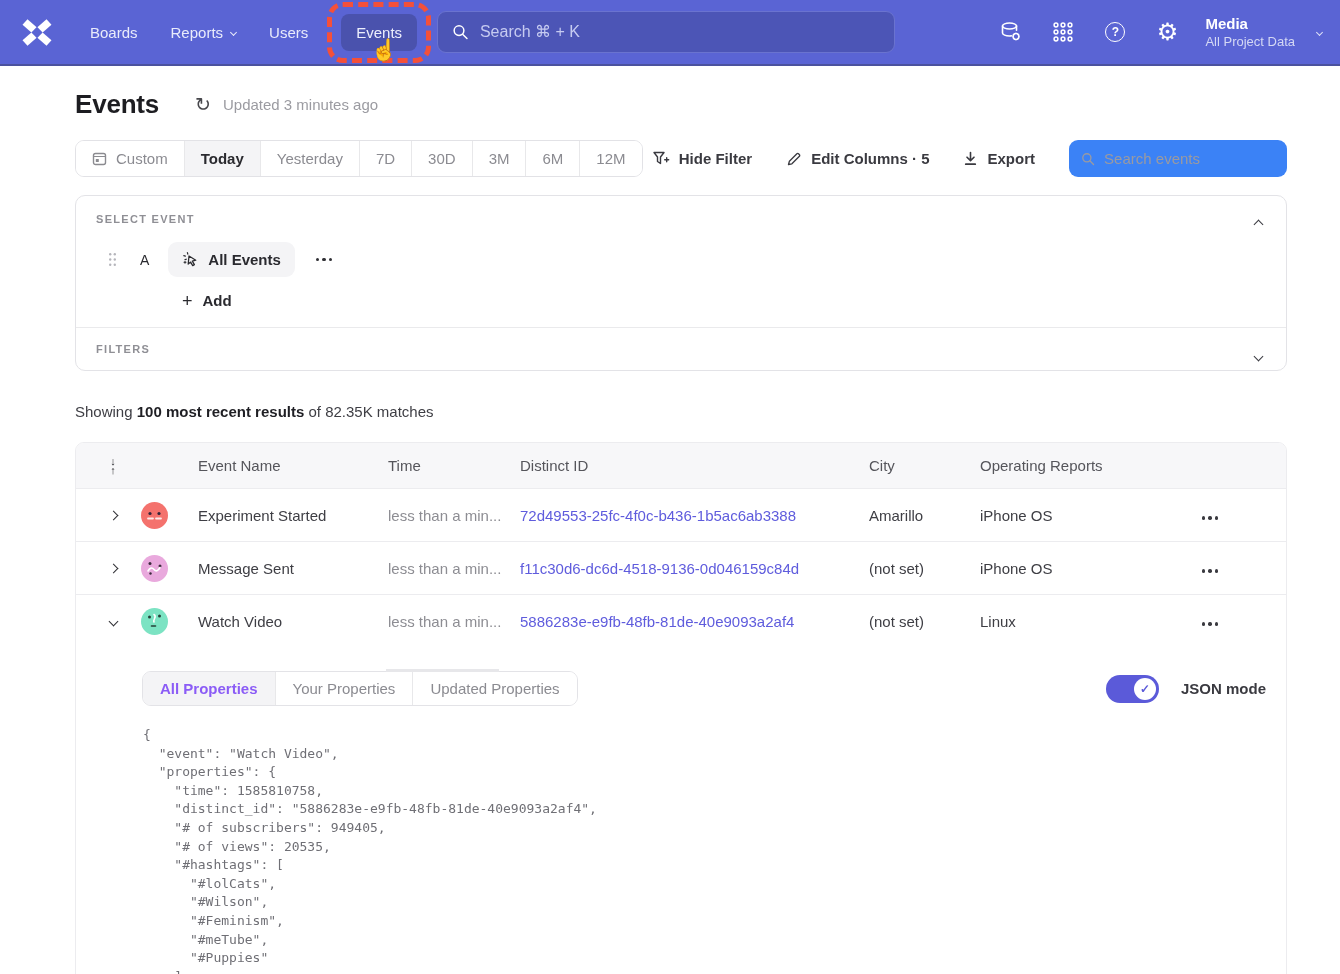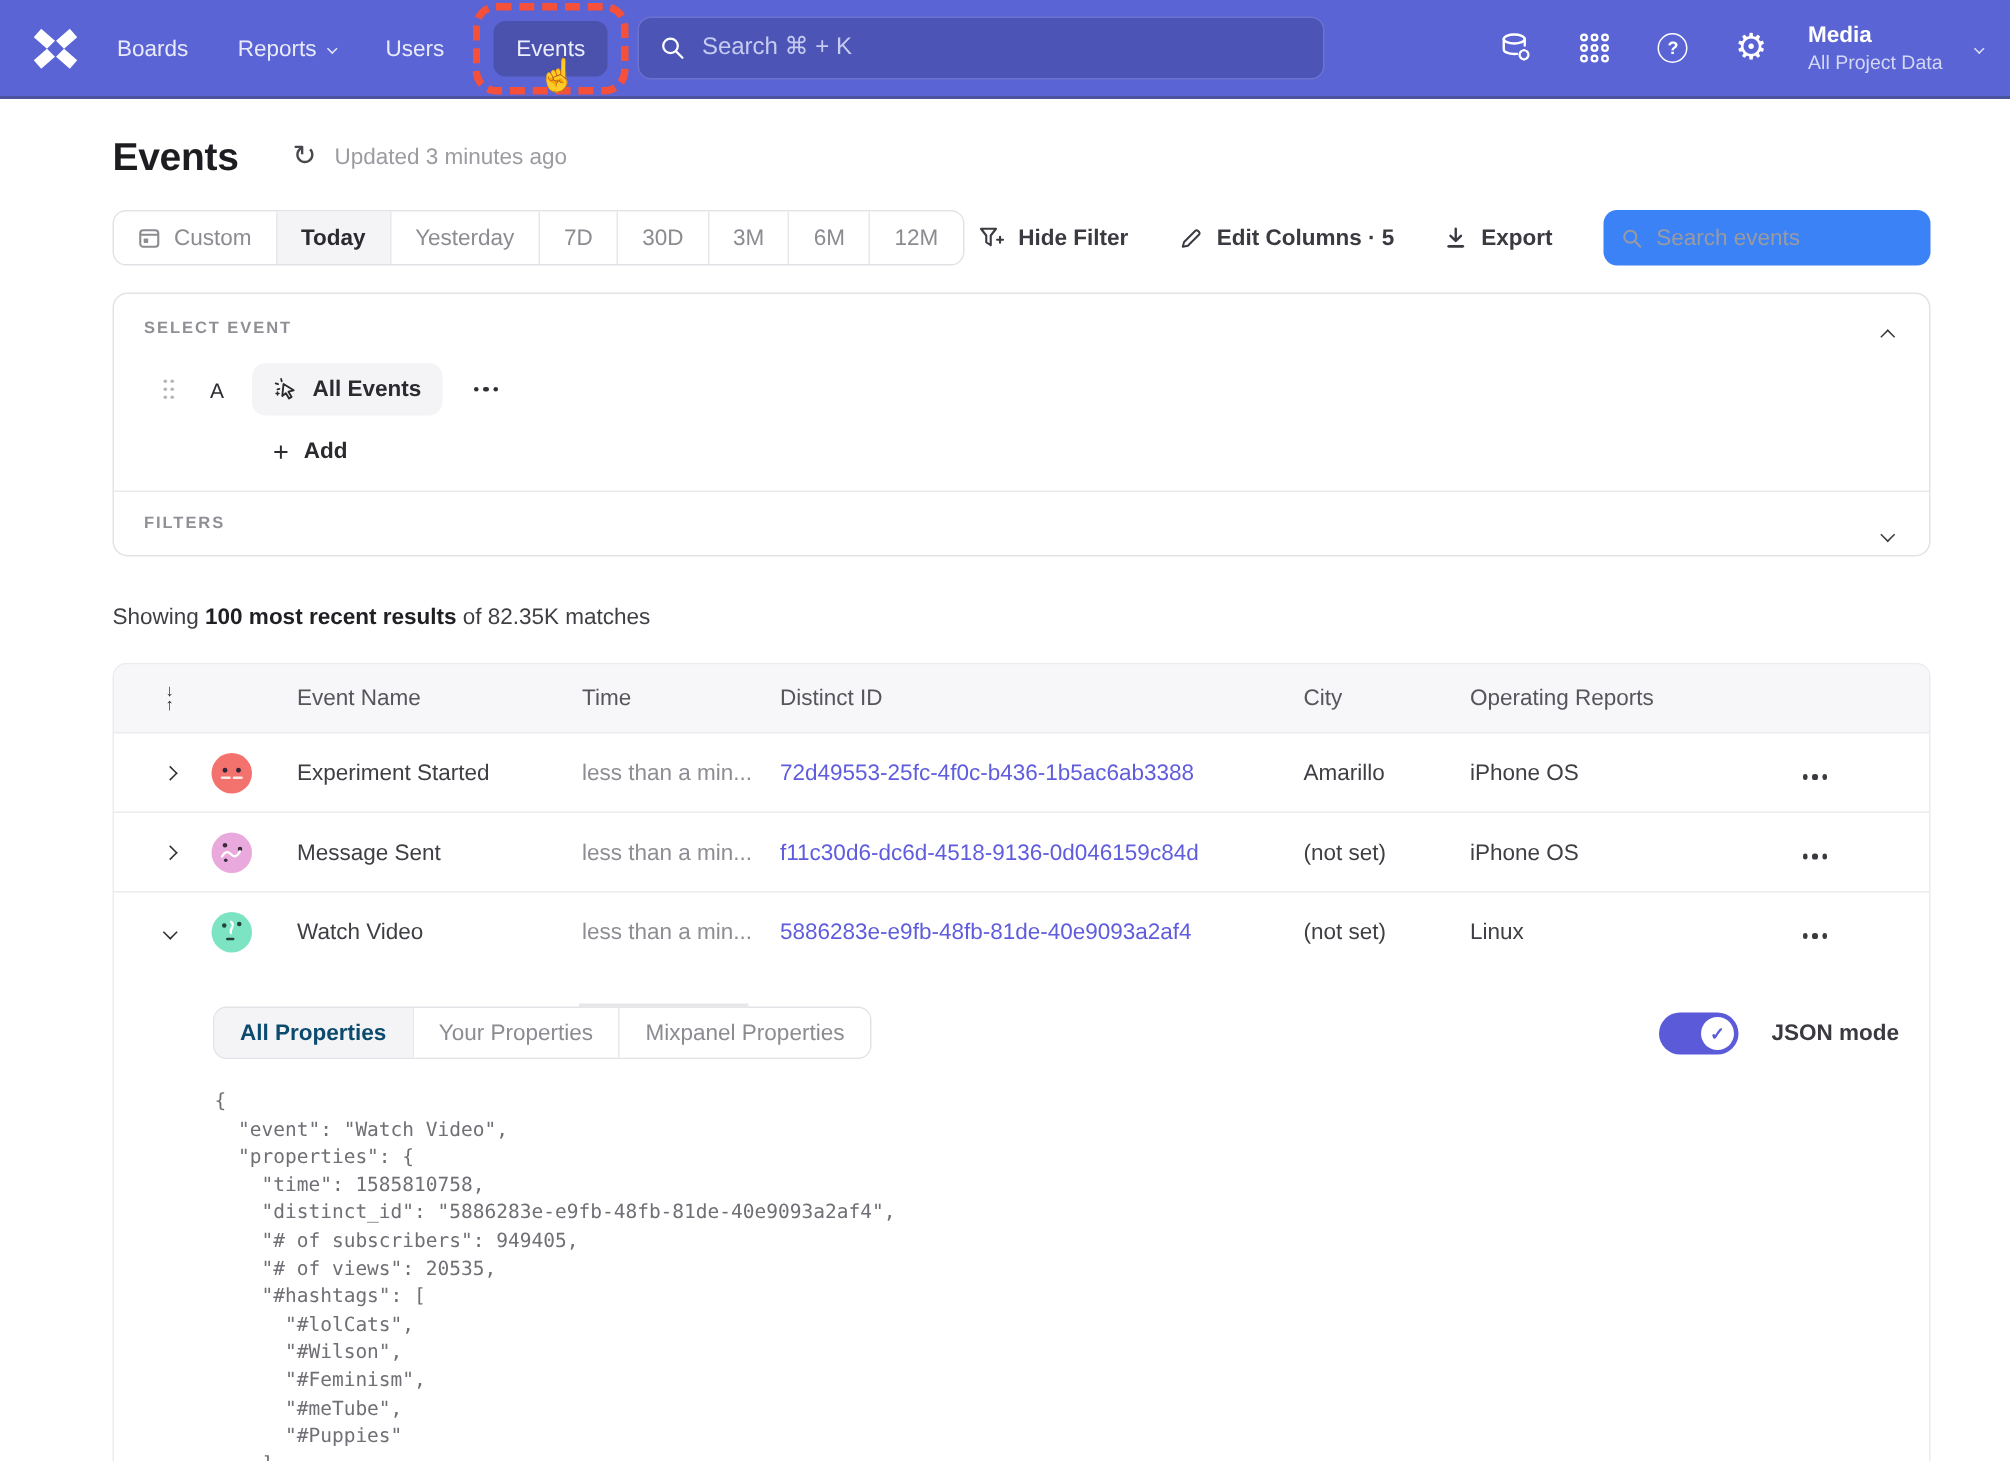--- a/index.html
+++ b/index.html
@@ -3,21 +3,21 @@
 <meta charset="utf-8">
 <style>
   * { margin:0; padding:0; box-sizing:border-box; }
   html,body { width:1340px; height:974px; overflow:hidden; background:#fff;
     font-family:"Liberation Sans", sans-serif; }
 
   
   .navbar { height:66px; background:#5a64d4; display:flex; align-items:center;
     padding:0 12px 0 20px; border-bottom:2px solid #4b529e; position:relative; }
   .logo { width:34px; height:27px; flex:none; }
-  .nav-items { display:flex; align-items:center; gap:33px; margin-left:24px; }
+  .nav-items { display:flex; align-items:center; gap:33px; margin-left:36px; }
   .nav-link { color:#e9ebfb; font-size:15px; text-decoration:none; display:flex;
     align-items:center; gap:8px; cursor:pointer; background:none; border:none;
     font-family:inherit; }
   .events-wrap { position:relative; }
   .pill { background:#4a52ad; border:none; border-radius:8px; padding:10px 15px;
     color:#eceefc; font-size:15px; font-family:inherit; cursor:pointer; }
   .annot { position:absolute; inset:-12px -14px; border:5px dashed #f4503a;
     border-radius:16px; pointer-events:none; }
   .hand { position:absolute; left:30px; top:24px; font-size:21px; color:#15151a;
     z-index:6; }
@@ -123,21 +123,21 @@
   
   .detail { position:relative; background:#fff; }
   .detail .notch { position:absolute; left:310px; top:-2px; width:113px; height:3px;
     background:#e7e7ea; }
   .detail-head { display:flex; align-items:center; margin:24px 20px 0 66px; }
   .tabs { display:flex; border:1px solid #e3e3e7; border-radius:9px; overflow:hidden;
     height:35px; }
   .tabs button { border:none; background:#fff; font-family:inherit; font-size:15px;
     color:#8b8b91; padding:0 17px; cursor:pointer; border-left:1px solid #e8e8ea; }
   .tabs button:first-child { border-left:none; }
-  .tabs button.sel { background:#f4f4f6; color:#0c4a6e; font-weight:bold; }
+  .tabs button.sel { background:#f4f4f6; color:#8b5cf6; font-weight:bold; }
   .json-toggle-group { margin-left:auto; display:flex; align-items:center; gap:22px; }
   .switch { width:53px; height:28px; border-radius:14px; background:#5b5ad9;
     position:relative; border:none; cursor:pointer; }
   .switch .knob { position:absolute; top:3px; right:3px; width:22px; height:22px;
     border-radius:50%; background:#fff; display:flex; align-items:center;
     justify-content:center; font-size:12px; font-weight:bold; color:#5b5ad9; }
   .json-label { font-size:15px; font-weight:bold; color:#3a3a40; }
   .json-view { margin:20px 0 0 67px; font-family:"DejaVu Sans Mono", monospace;
     font-size:13px; line-height:18.6px; color:#6f6f75; }
   .json-view div { white-space:pre; }
@@ -408,21 +408,21 @@
           </span>
       </button>
     </div>
 
     <div class="detail">
       <span class="notch"></span>
       <div class="detail-head">
         <div class="tabs">
           <button class="sel">All Properties</button>
           <button>Your Properties</button>
-          <button>Mixpanel Properties</button>
+          <button>Updated Properties</button>
         </div>
         <div class="json-toggle-group">
           <button class="switch">
             <span class="knob">
               <span>✓</span>
             </span>
           </button>
           <span class="json-label">JSON mode</span>
         </div>
       </div>

